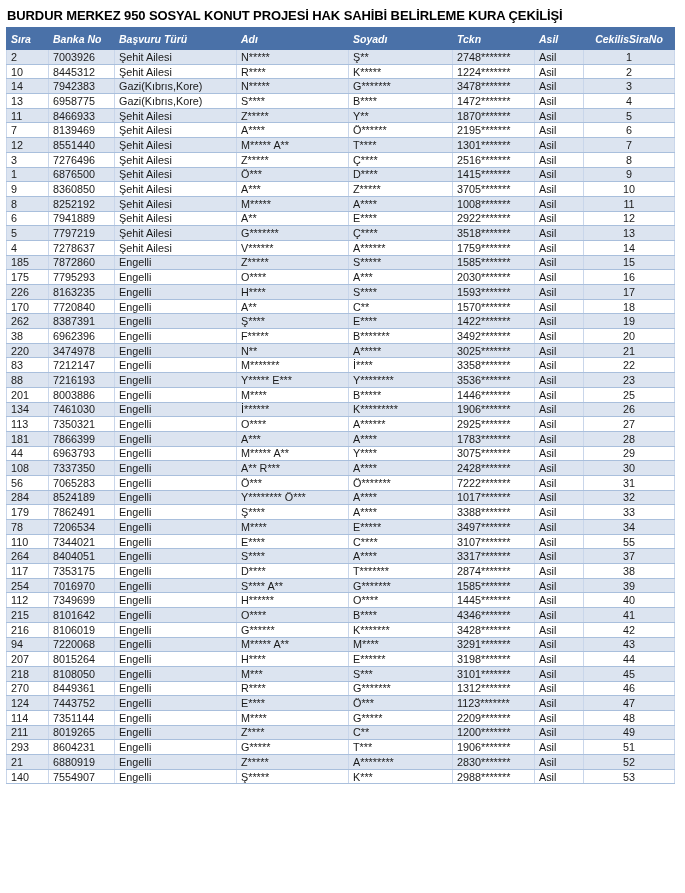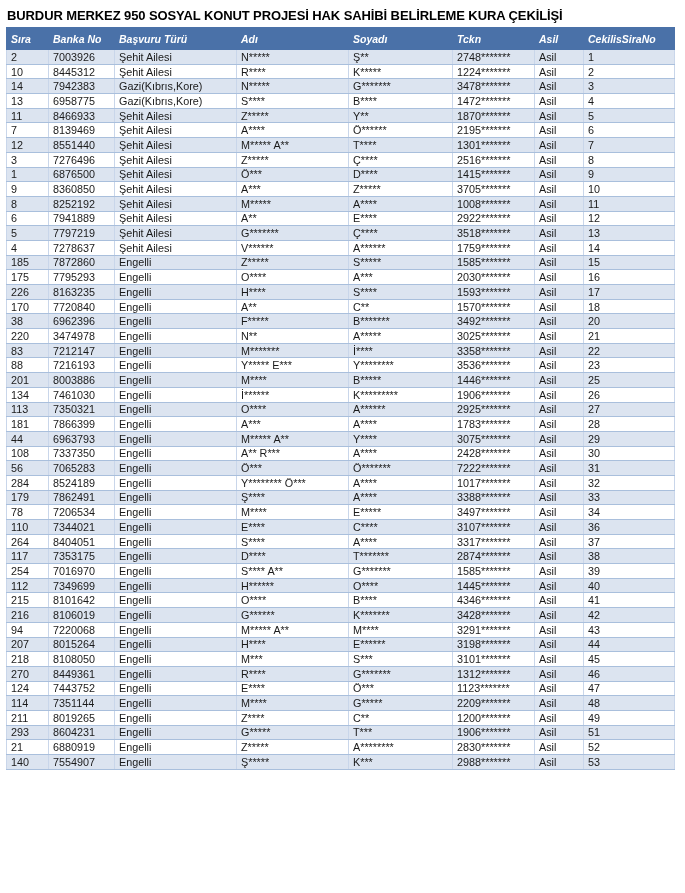--- a/index.html
+++ b/index.html
@@ -64,21 +64,21 @@
   tbody tr:nth-child(even){background:#ffffff;}
   
   col.c-sira{width:42px;}
   col.c-banka{width:66px;}
   col.c-tur{width:122px;}
   col.c-adi{width:112px;}
   col.c-soyadi{width:104px;}
   col.c-tckn{width:82px;}
   col.c-durum{width:49px;}
   col.c-cekilis{width:91px;}
-  th:last-child, td:last-child{text-align:left;}
+  th:last-child, td:last-child{text-align:center;}
 </style>
 </head>
 <body>
 
 <div class="page">
   <div class="title">BURDUR MERKEZ 950 SOSYAL KONUT PROJESİ HAK SAHİBİ BELİRLEME KURA ÇEKİLİŞİ</div>
 
   <table>
     <colgroup>
       <col class="c-sira">
@@ -277,20 +277,30 @@
           <td>170</td>
           <td>7720840</td>
           <td>Engelli</td>
           <td>A**</td>
           <td>C**</td>
           <td>1570*******</td>
           <td>Asil</td>
           <td>18</td>
         </tr>
         <tr>
+          <td>262</td>
+          <td>8387391</td>
+          <td>Engelli</td>
+          <td>Ş****</td>
+          <td>E****</td>
+          <td>1422*******</td>
+          <td>Asil</td>
+          <td>19</td>
+        </tr>
+        <tr>
           <td>38</td>
           <td>6962396</td>
           <td>Engelli</td>
           <td>F*****</td>
           <td>B*******</td>
           <td>3492*******</td>
           <td>Asil</td>
           <td>20</td>
         </tr>
         <tr>
@@ -424,21 +434,21 @@
           <td>34</td>
         </tr>
         <tr>
           <td>110</td>
           <td>7344021</td>
           <td>Engelli</td>
           <td>E****</td>
           <td>C****</td>
           <td>3107*******</td>
           <td>Asil</td>
-          <td>36</td>
+          <td>55</td>
         </tr>
         <tr>
           <td>264</td>
           <td>8404051</td>
           <td>Engelli</td>
           <td>S****</td>
           <td>A****</td>
           <td>3317*******</td>
           <td>Asil</td>
           <td>37</td>

